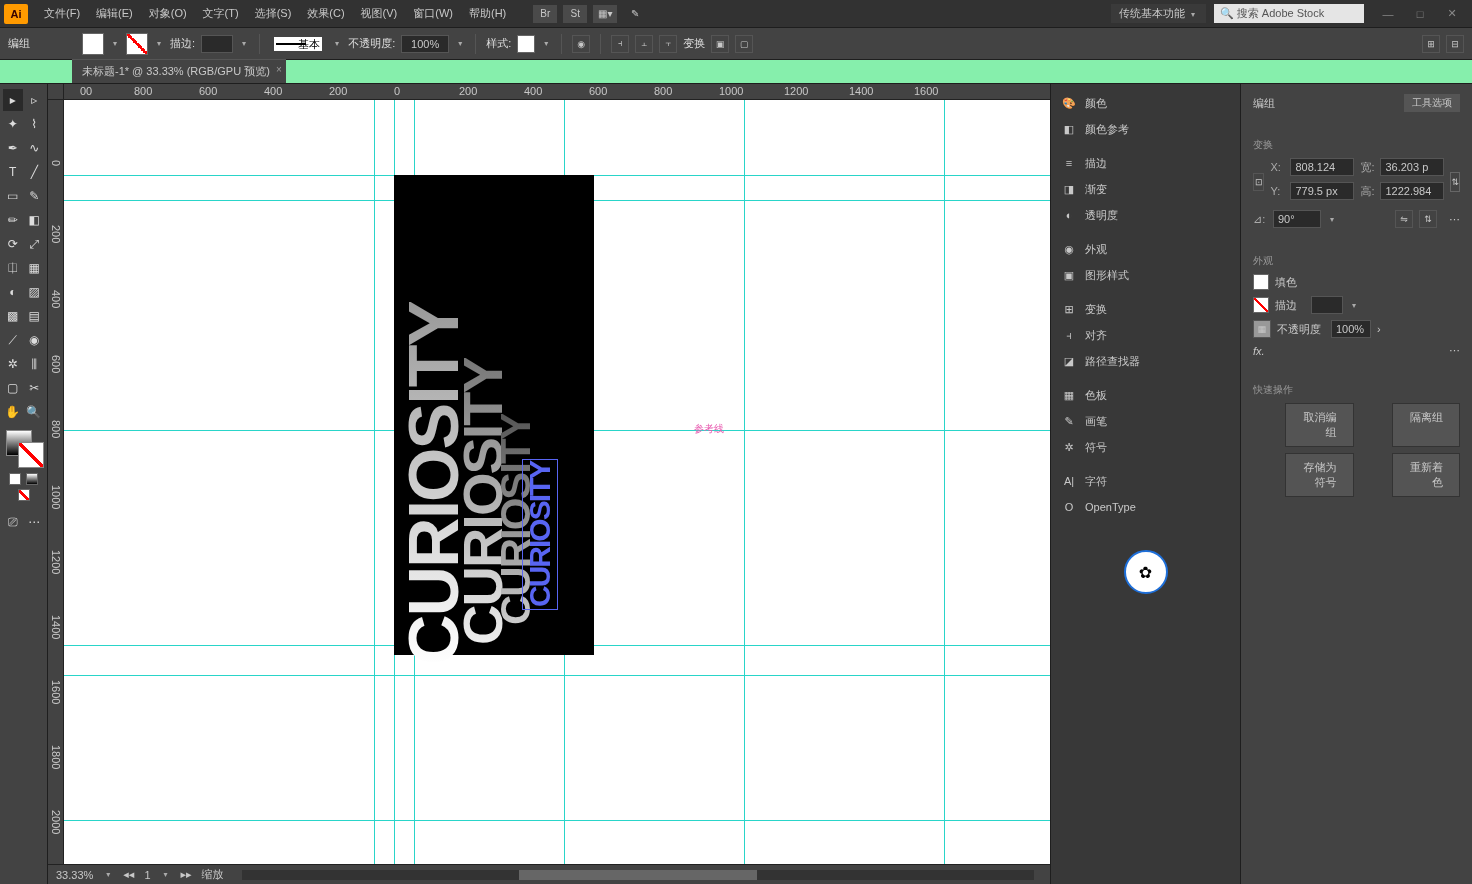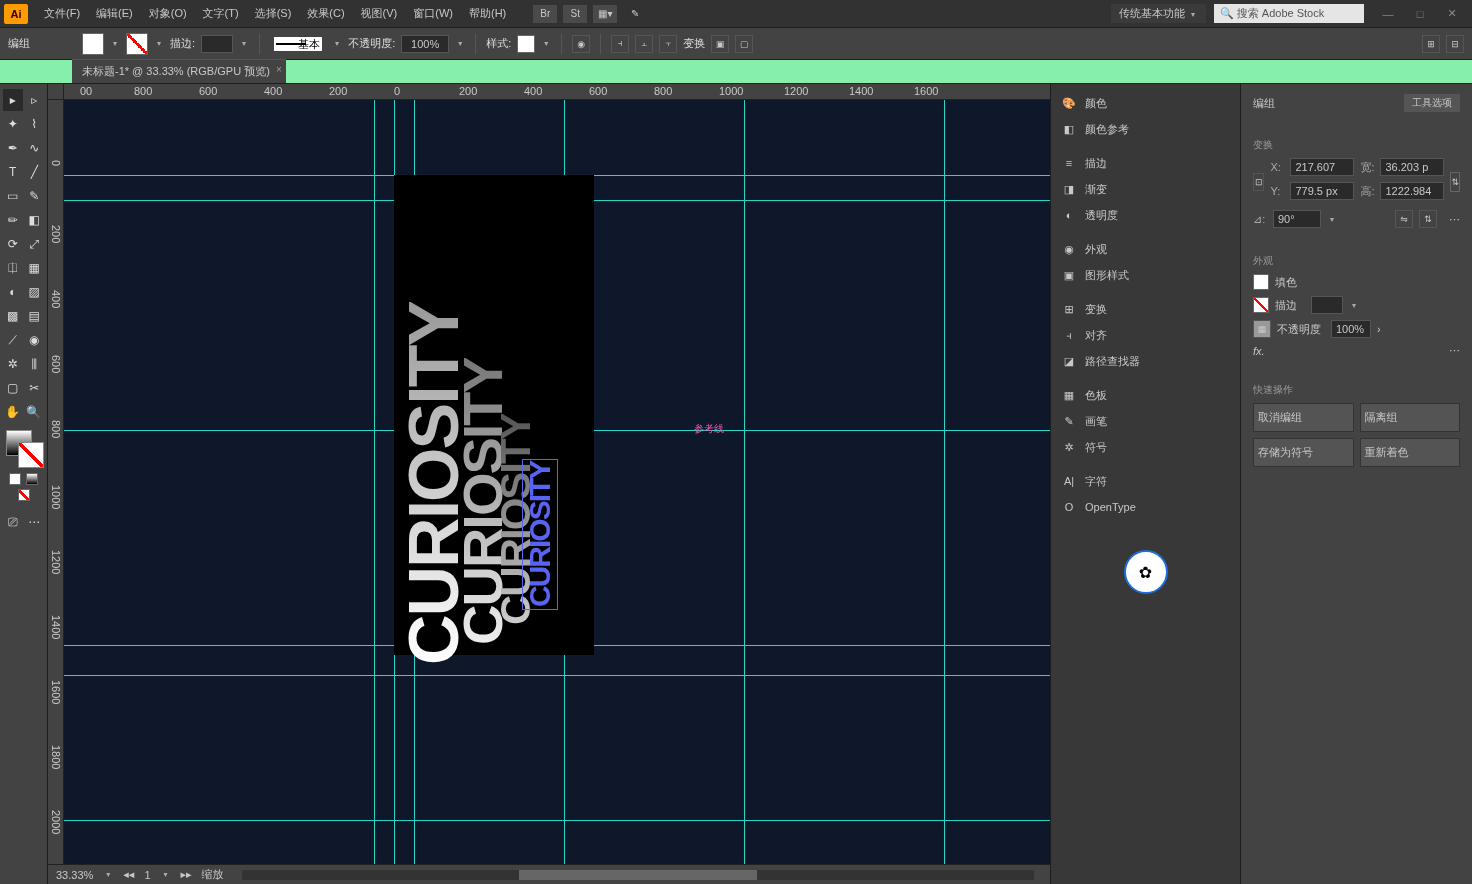--- a/index.html
+++ b/index.html
@@ -42,21 +42,21 @@
 .tool-row { display: flex; }
 .tool { width: 22px; height: 22px; display: inline-flex; align-items: center; justify-content: center; margin: 1px; font-size: 12px; color: #ddd; }
 .tool.sel { background: #2a2a2a; }
 .tool-swatch-area { margin-top: 6px; position: relative; height: 42px; }
 .fill-sw { position: absolute; left: 4px; top: 0; width: 26px; height: 26px; background: linear-gradient(to bottom,#fff,#000); border: 1px solid #888; }
 .stroke-sw { position: absolute; left: 16px; top: 12px; width: 26px; height: 26px; background: #fff; border: 1px solid #888; }
 .stroke-sw::after { content: ""; position: absolute; inset: 0; background: linear-gradient(to top right, transparent 45%, red 45%, red 55%, transparent 55%); }
 .mini-sw { width: 12px; height: 12px; border: 1px solid #666; display: inline-block; margin: 1px; }
 
 
-.canvas-wrap { flex: 1; background: #0f172a; position: relative; overflow: hidden; }
+.canvas-wrap { flex: 1; background: #ffffff; position: relative; overflow: hidden; }
 .ruler-h { position: absolute; left: 16px; right: 0; top: 0; height: 16px; background: #434343; border-bottom: 1px solid #222; display: flex; font-size: 9px; color: #999; }
 .ruler-h span { position: absolute; top: 1px; }
 .ruler-v { position: absolute; left: 0; top: 16px; bottom: 0; width: 16px; background: #434343; border-right: 1px solid #222; font-size: 9px; color: #999; }
 .ruler-v span { position: absolute; left: 2px; writing-mode: vertical-lr; }
 .ruler-corner { position: absolute; left:0; top:0; width:16px; height:16px; background:#434343; border-right:1px solid #222; border-bottom:1px solid #222; }
 
 .viewport { position: absolute; left: 16px; top: 16px; right: 0; bottom: 20px; }
 .artboard { position: absolute; left: 330px; top: 75px; width: 200px; height: 480px; background: #000; }
 .guide { position: absolute; background: #29d5c9; }
 .guide.h { left: 0; right: 0; height: 1px; }
@@ -80,21 +80,21 @@
 .props { width: 232px; background: #434343; border-left: 1px solid #1e1e1e; display: flex; flex-direction: column; }
 .props-tabs { display: flex; border-bottom: 1px solid #2a2a2a; }
 .props-tab { padding: 6px 10px; color: #bbb; }
 .props-tab.act { color: #fff; border-bottom: 2px solid #fff; }
 .props-section { padding: 10px 12px; }
 .sec-title { color: #999; font-size: 10px; margin-bottom: 6px; }
 .prop-row { display: flex; align-items: center; gap: 6px; margin-bottom: 6px; font-size: 10px; }
 .prop-row .lab { color: #aaa; width: 14px; }
 .prop-row .val { background: #2a2a2a; border: 1px solid #555; width: 64px; padding: 2px 4px; }
 .qa-grid { display: grid; grid-template-columns: 1fr 1fr; gap: 6px; }
-.qa-btn { background: #545454; text-align: left; padding: 6px 4px; border: 1px solid #333; font-size: 11px; }
+.qa-btn { background: #545454; text-align: right; padding: 6px 16px; border: 1px solid #333; font-size: 11px; margin-left: 32px; }
 .qa-btn.full { grid-column: 1 / -1; }
 .tool-opts { margin-left: auto; background: #555; padding: 2px 8px; font-size: 10px; }
 .link-ic { width:14px; height:20px; border:1px solid #666; display:flex; align-items:center; justify-content:center; font-size:9px; }
 </style>
 </head>
 <body>
 
 <div class="menubar">
   <div class="ai-logo">Ai</div>
   <div class="menu-item">文件(F)</div>
@@ -385,21 +385,21 @@
       </div>
     </div>
 
     <div class="props-section">
       <div class="sec-title">变换</div>
       <div style="display:flex;gap:6px;align-items:center">
         <span class="tiny-icon">⊡</span>
         <div>
           <div class="prop-row">
               <span class="lab">X:</span>
-              <span class="val">217.607</span>
+              <span class="val">808.124</span>
               <span class="lab">宽:</span>
               <span class="val">36.203 p</span>
             </div>
           <div class="prop-row">
               <span class="lab">Y:</span>
               <span class="val">779.5 px</span>
               <span class="lab">高:</span>
               <span class="val">1222.984</span>
             </div>
         </div>

